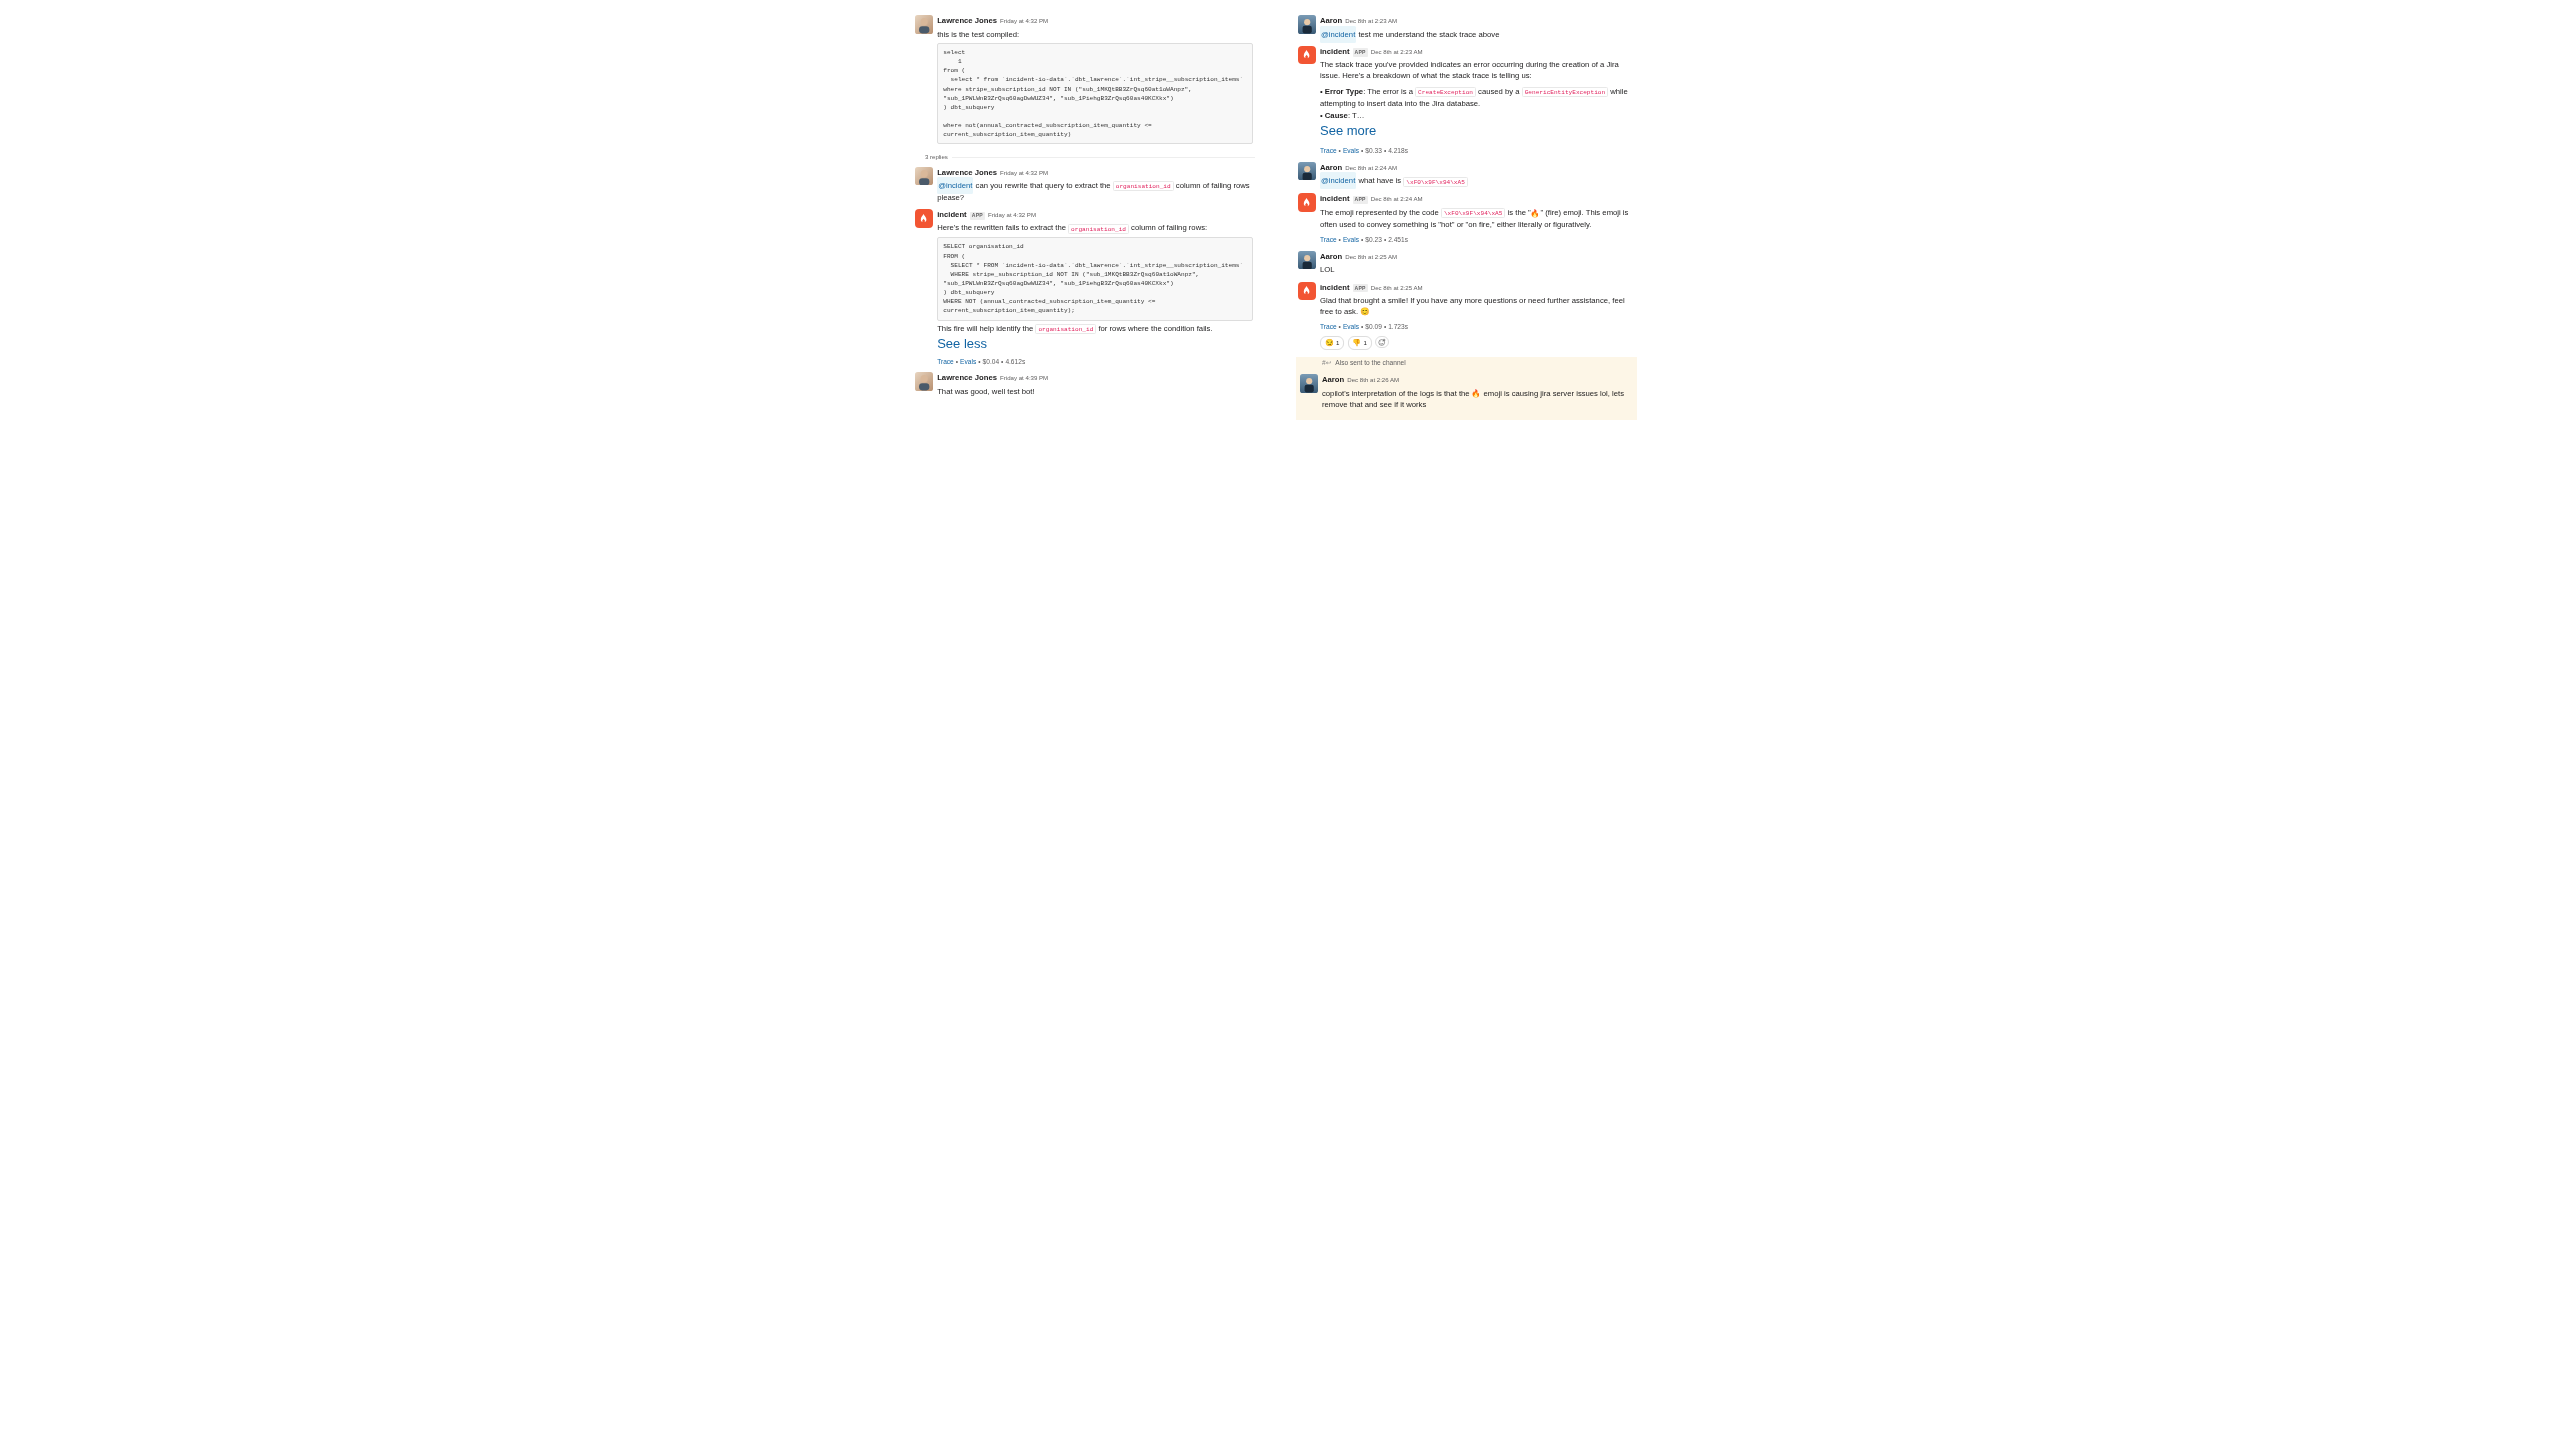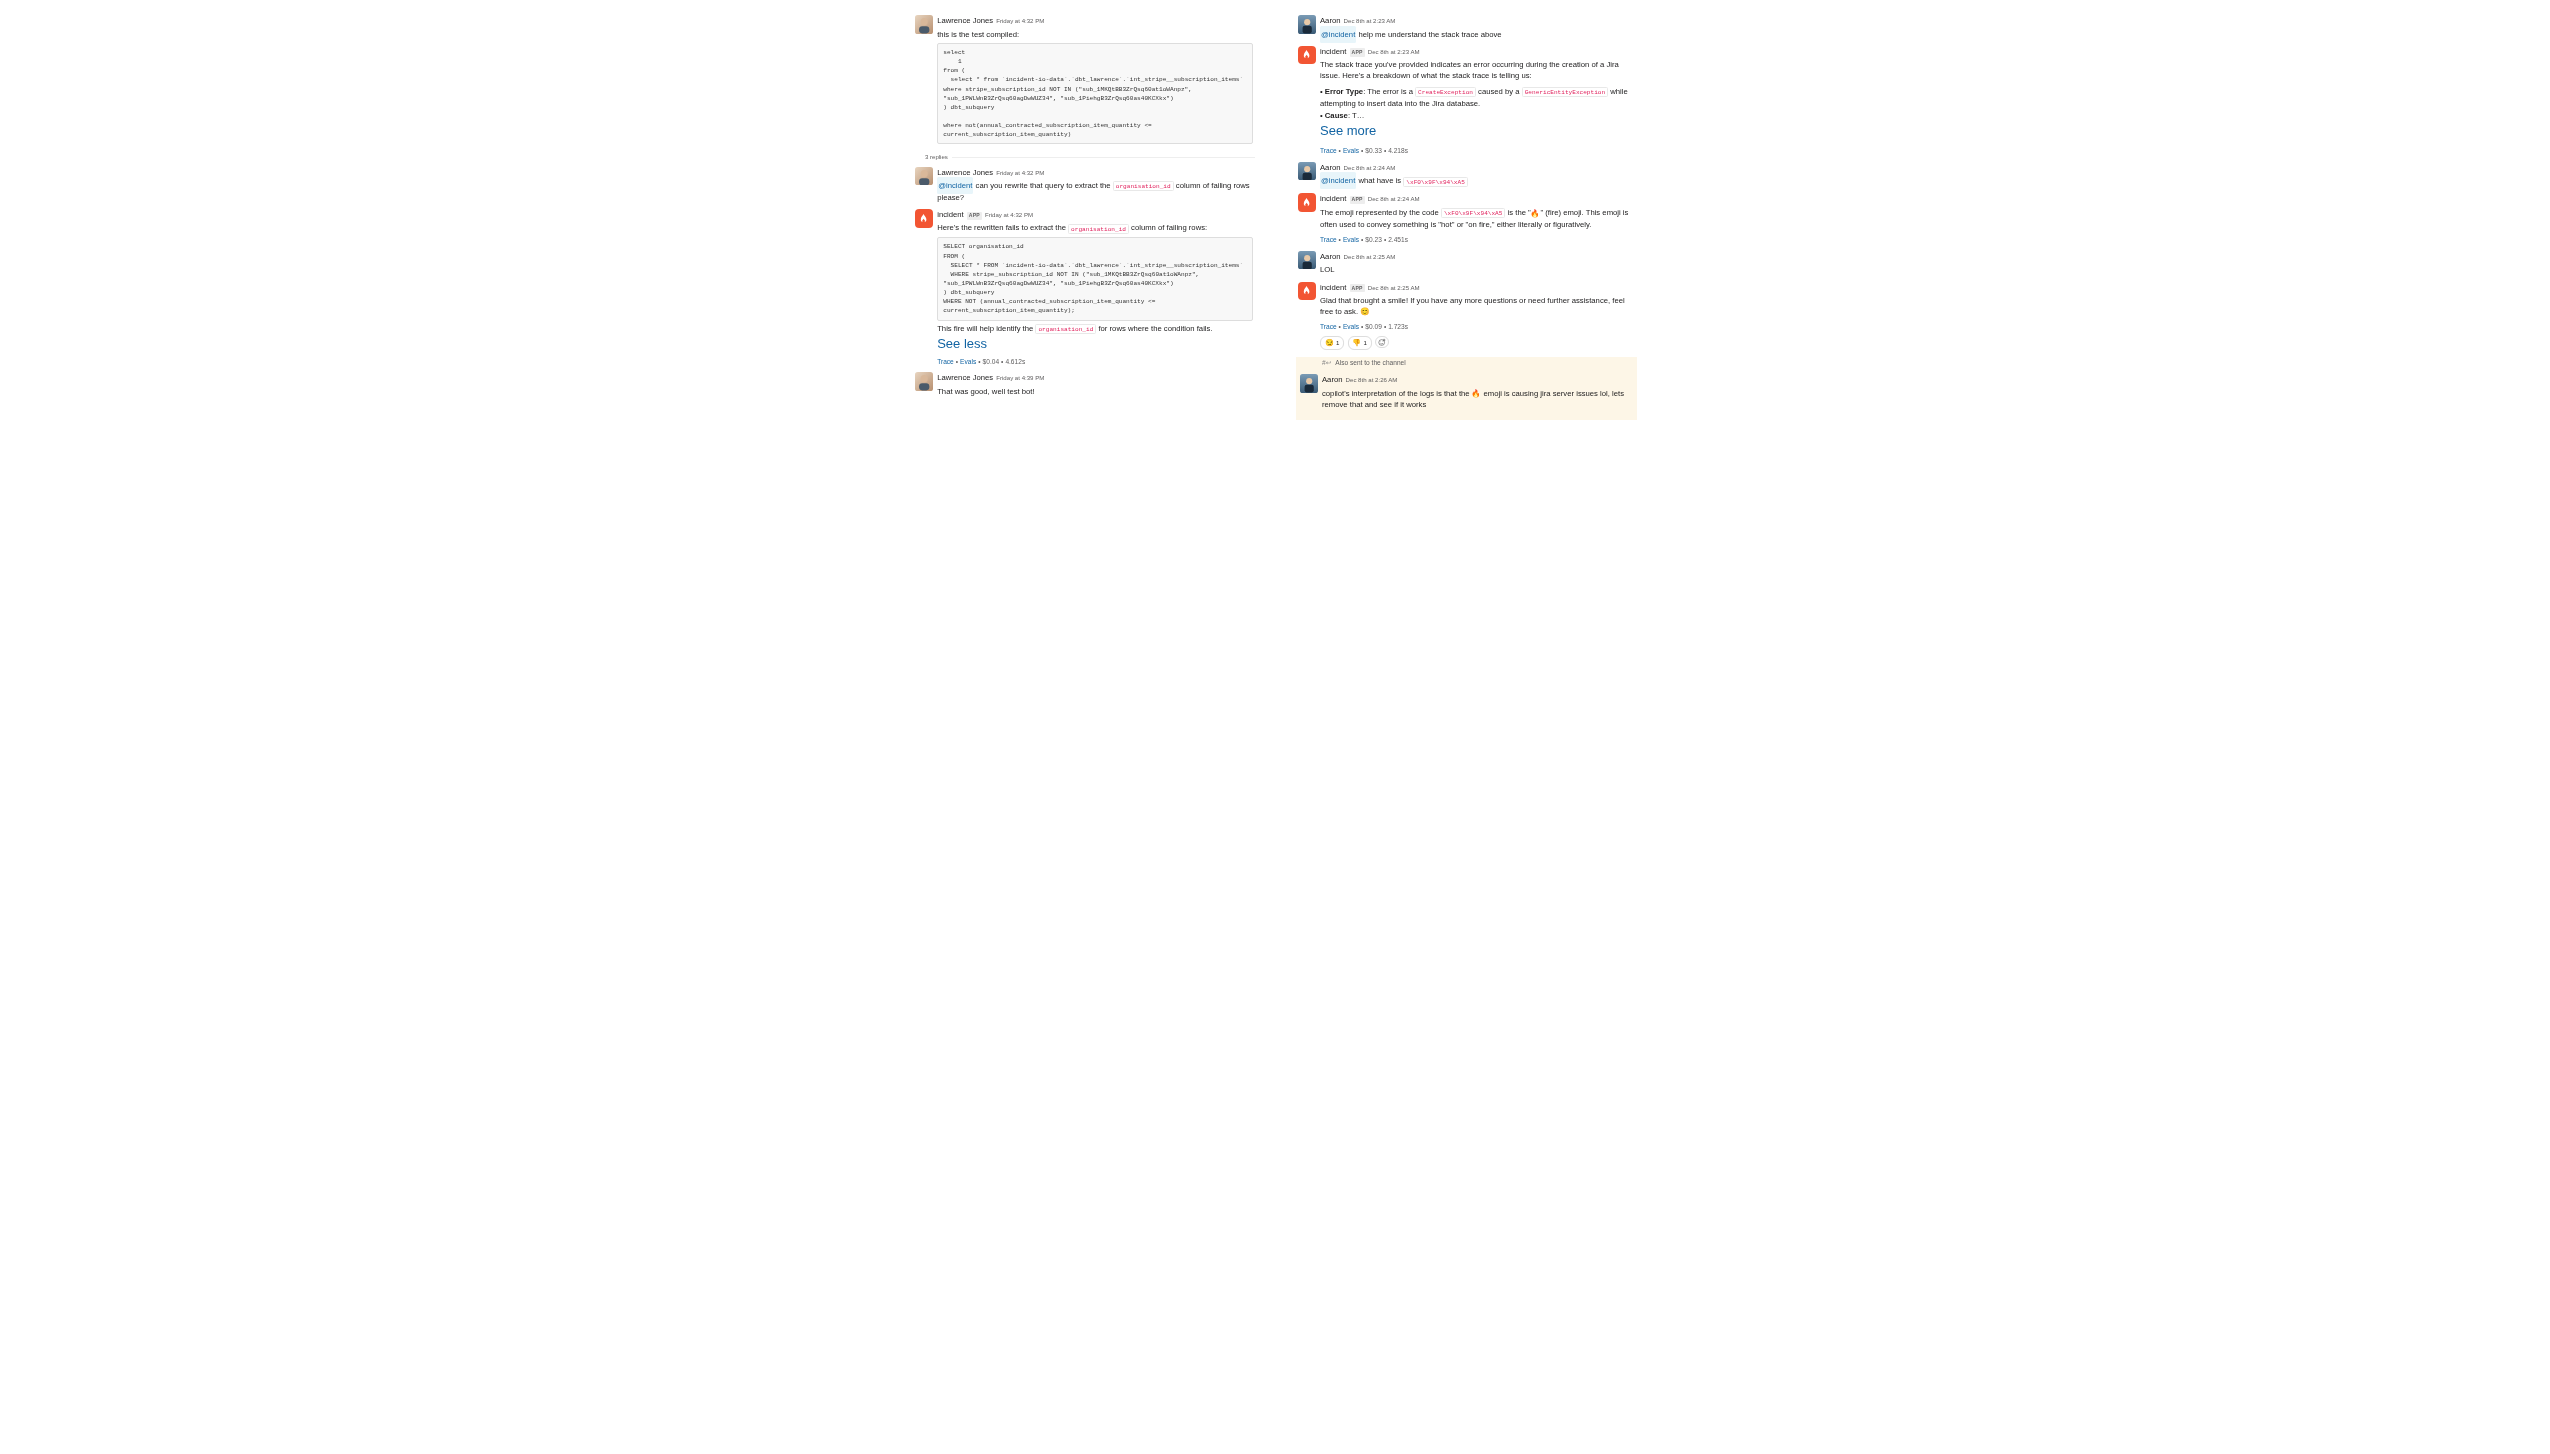--- a/index.html
+++ b/index.html
@@ -38,21 +38,21 @@
   .avatar.lawrence svg { width:100%; height:100%; }
   .avatar.aaron { background: linear-gradient(180deg,#7a9bb5 0%,#3a5a75 100%); }
   .avatar.aaron svg { width:100%; height:100%; }
   .avatar.incident {
     background: #f25533;
     border-radius: 4.1px;
   }
   .avatar.incident svg { width: 11.2px; height: 13.3px; fill:#fff; }
   .body { flex: 1; min-width: 0; }
   .head { display: flex; align-items: baseline; gap: 3.1px; flex-wrap: wrap; }
-  .name { font-weight: 400; font-size: 7.7px; color:#1d1c1d; }
+  .name { font-weight: 700; font-size: 7.7px; color:#1d1c1d; }
   .app-badge {
     font-size: 5.1px;
     font-weight: 700;
     color: #616061;
     background: #ededed;
     padding: 0.5px 2px;
     border-radius: 1px;
     letter-spacing: 0.2px;
   }
   .ts { font-size: 6.1px; color: #616061; }
@@ -240,21 +240,21 @@
             <circle cx="18" cy="14" r="6" fill="#e8c9a8"></circle>
             <rect x="9" y="21" width="18" height="15" rx="4" fill="#1a2a3a"></rect>
           </svg>
       </div>
       <div class="body">
         <div class="head">
           <span class="name">Aaron</span>
           <span class="ts">Dec 8th at 2:23 AM</span>
         </div>
         <div class="content">
-          <span class="mention">@incident</span><span> help me understand the stack trace above</span>
+          <span class="mention">@incident</span><span> test me understand the stack trace above</span>
         </div>
       </div>
     </div>
 
     <div class="msg">
       <div class="avatar incident">
         <svg viewBox="0 0 24 24">
             <path d="M12 2 C10 6 6 8 6 14 a6 6 0 0 0 12 0 C18 9 14 7 12 2 Z M12 20 a3 3 0 0 1 -3 -3 c0 -2 1.5 -3 3 -5 c1.5 2 3 3 3 5 a3 3 0 0 1 -3 3 Z" fill="#fff"></path>
           </svg>
       </div>

